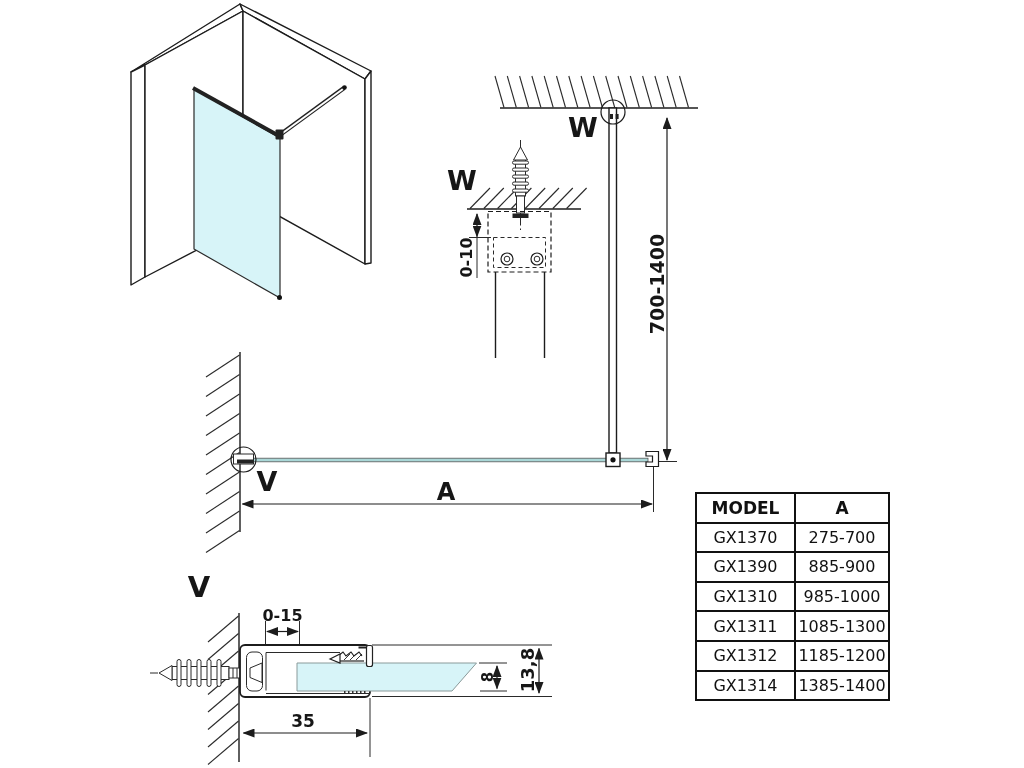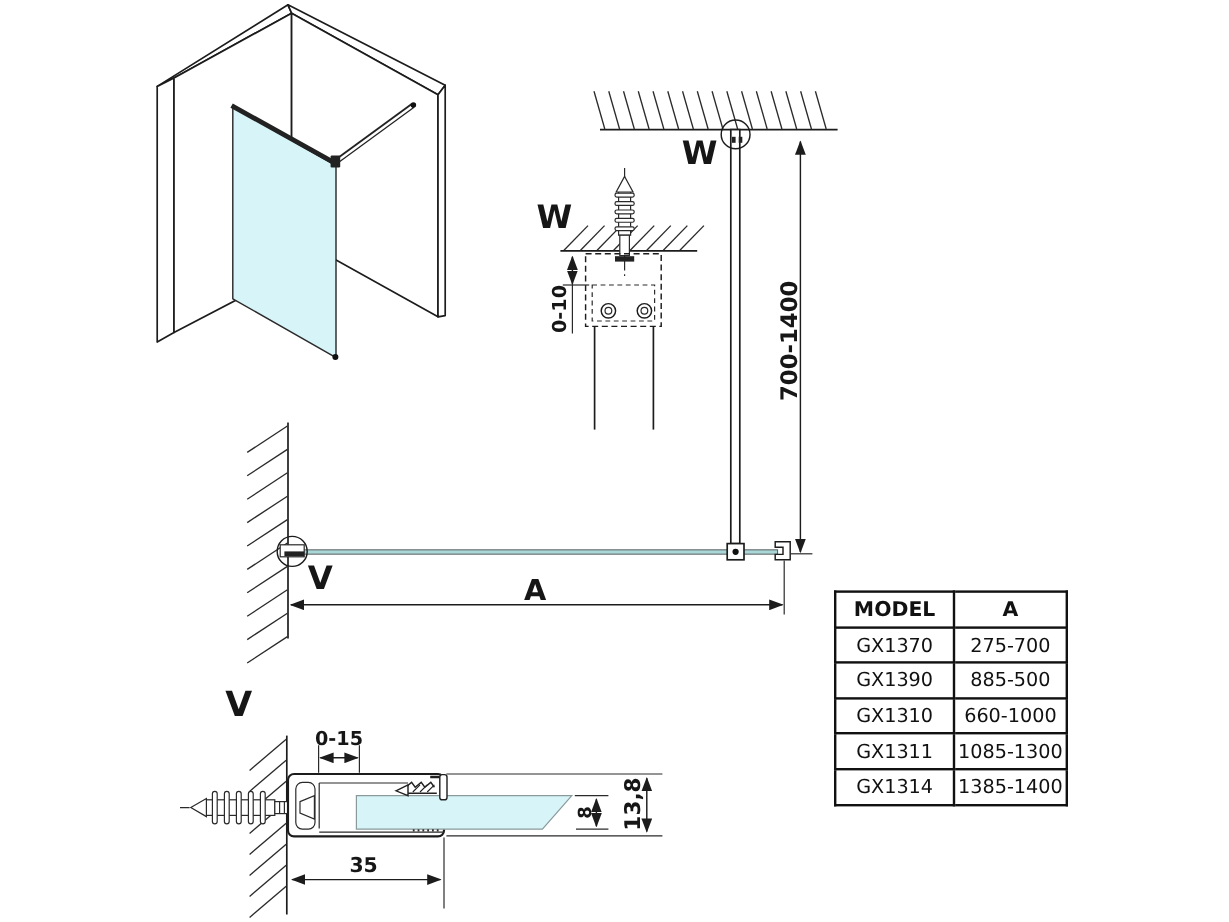--- a/index.html
+++ b/index.html
@@ -228,29 +228,33 @@
         <th>A</th>
       </tr>
     </thead>
     <tbody id="spec-table-body">
           <tr>
             <td>GX1370</td>
             <td>275-700</td>
           </tr>
           <tr>
             <td>GX1390</td>
-            <td>885-500</td>
+            <td>885-900</td>
           </tr>
           <tr>
             <td>GX1310</td>
-            <td>660-1000</td>
+            <td>985-1000</td>
           </tr>
           <tr>
             <td>GX1311</td>
             <td>1085-1300</td>
+          </tr>
+          <tr>
+            <td>GX1312</td>
+            <td>1185-1200</td>
           </tr>
           <tr>
             <td>GX1314</td>
             <td>1385-1400</td>
           </tr>
         </tbody>
   </table>
 </div>
 
 </div>

